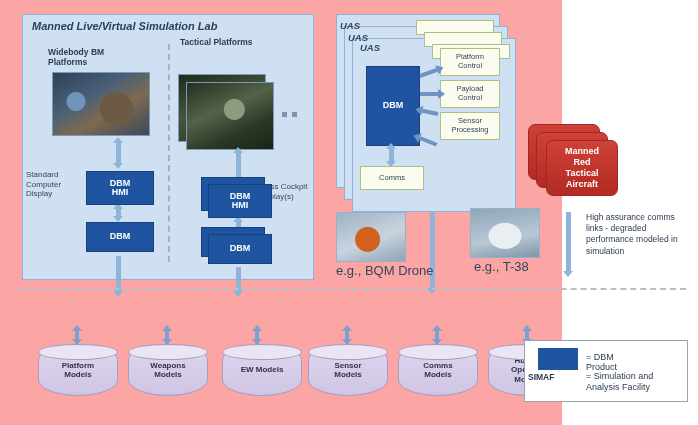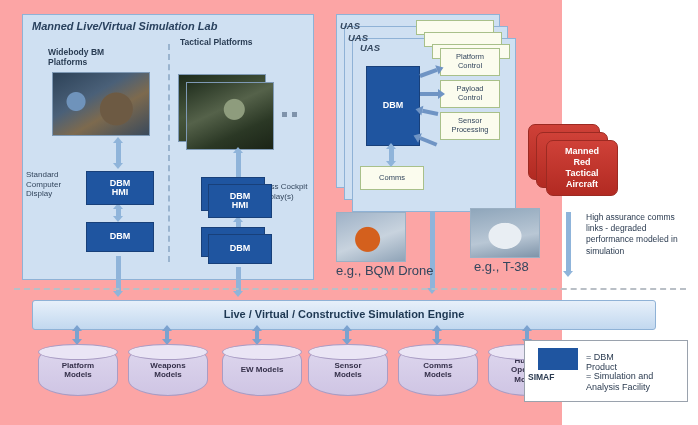--- a/index.html
+++ b/index.html
@@ -237,21 +237,20 @@
     <span>Manned</span>
   </div>
   <div class="abs red-card ctext" id="red-b0">
     <span>Manned</span>
     <span>Red</span>
     <span>Tactical</span>
     <span>Aircraft</span>
   </div>
 
   <div class="abs" id="sep"></div>
-  <div class="abs ctext" id="engine">Live / Virtual / Constructive Simulation Engine</div>
 
   <div class="abs arrow-sm feed" id="f0"></div>
   <div class="abs arrow-sm feed" id="f1"></div>
   <div class="abs arrow-sm feed" id="f2"></div>
   <div class="abs arrow-sm feed" id="f3"></div>
   <div class="abs arrow-sm feed" id="f4"></div>
   <div class="abs arrow-sm feed" id="f5"></div>
 
   <div class="abs cyl ctext" id="cyl0">
     <span>Platform</span>

